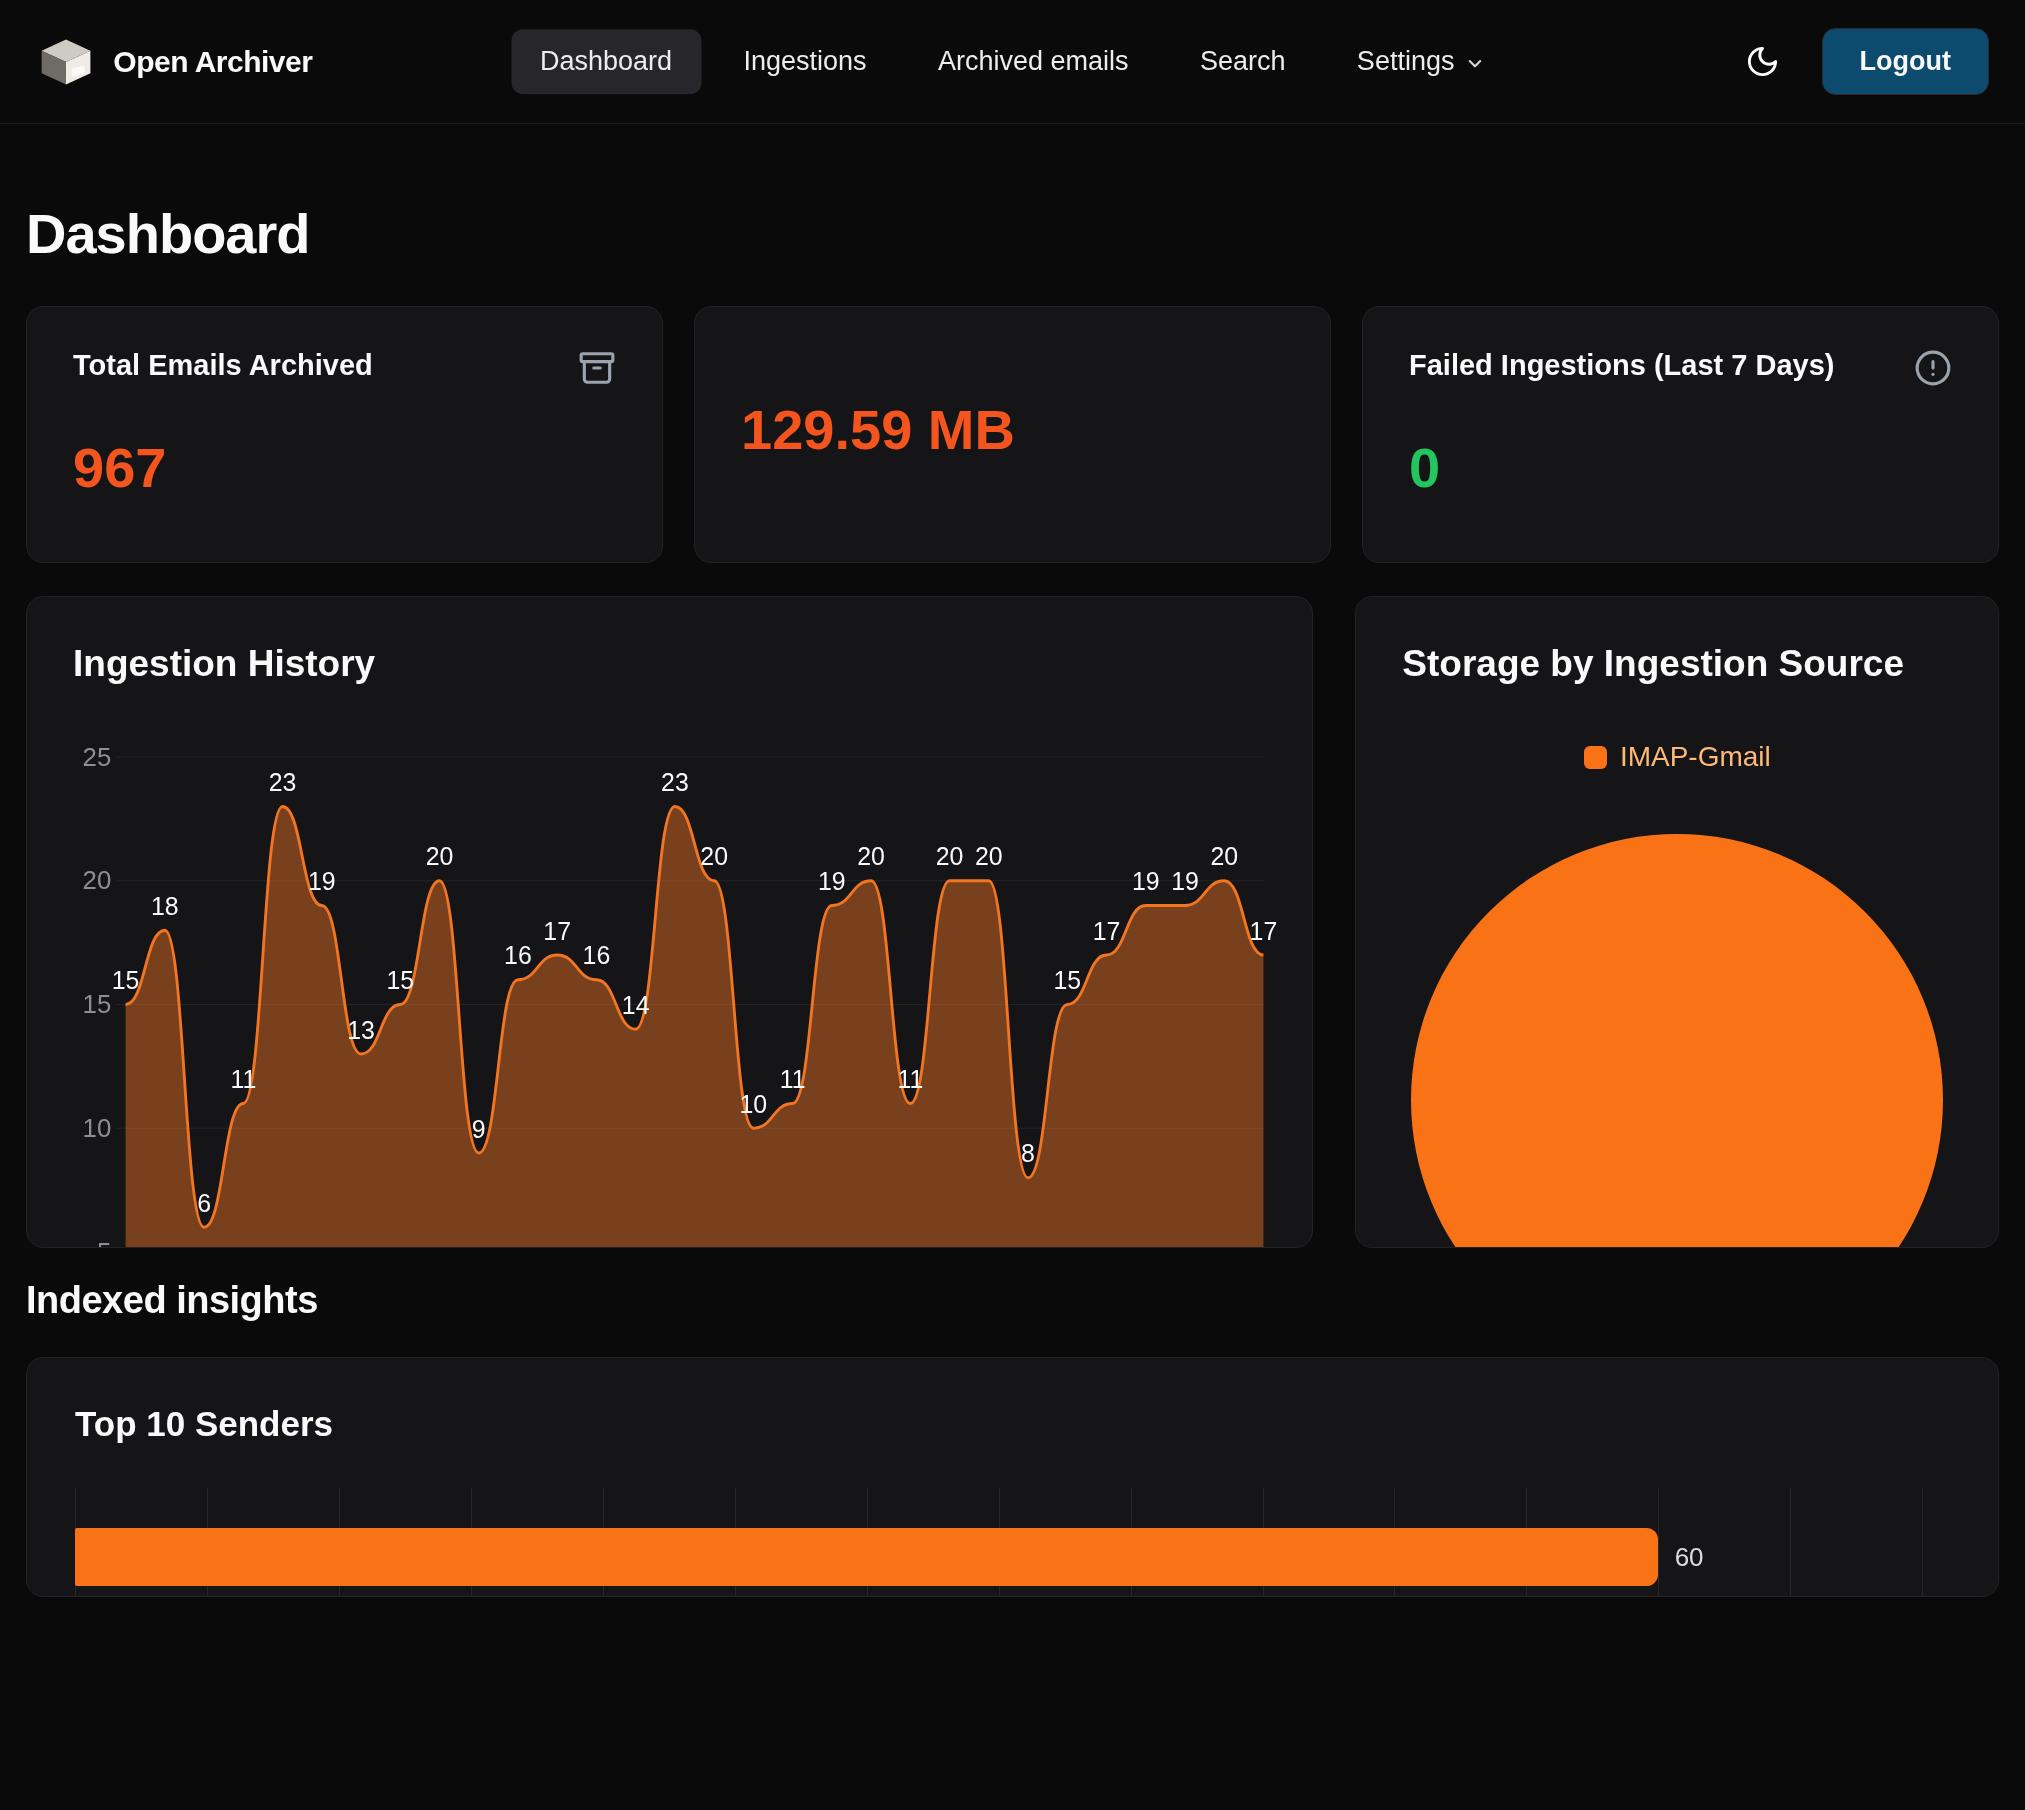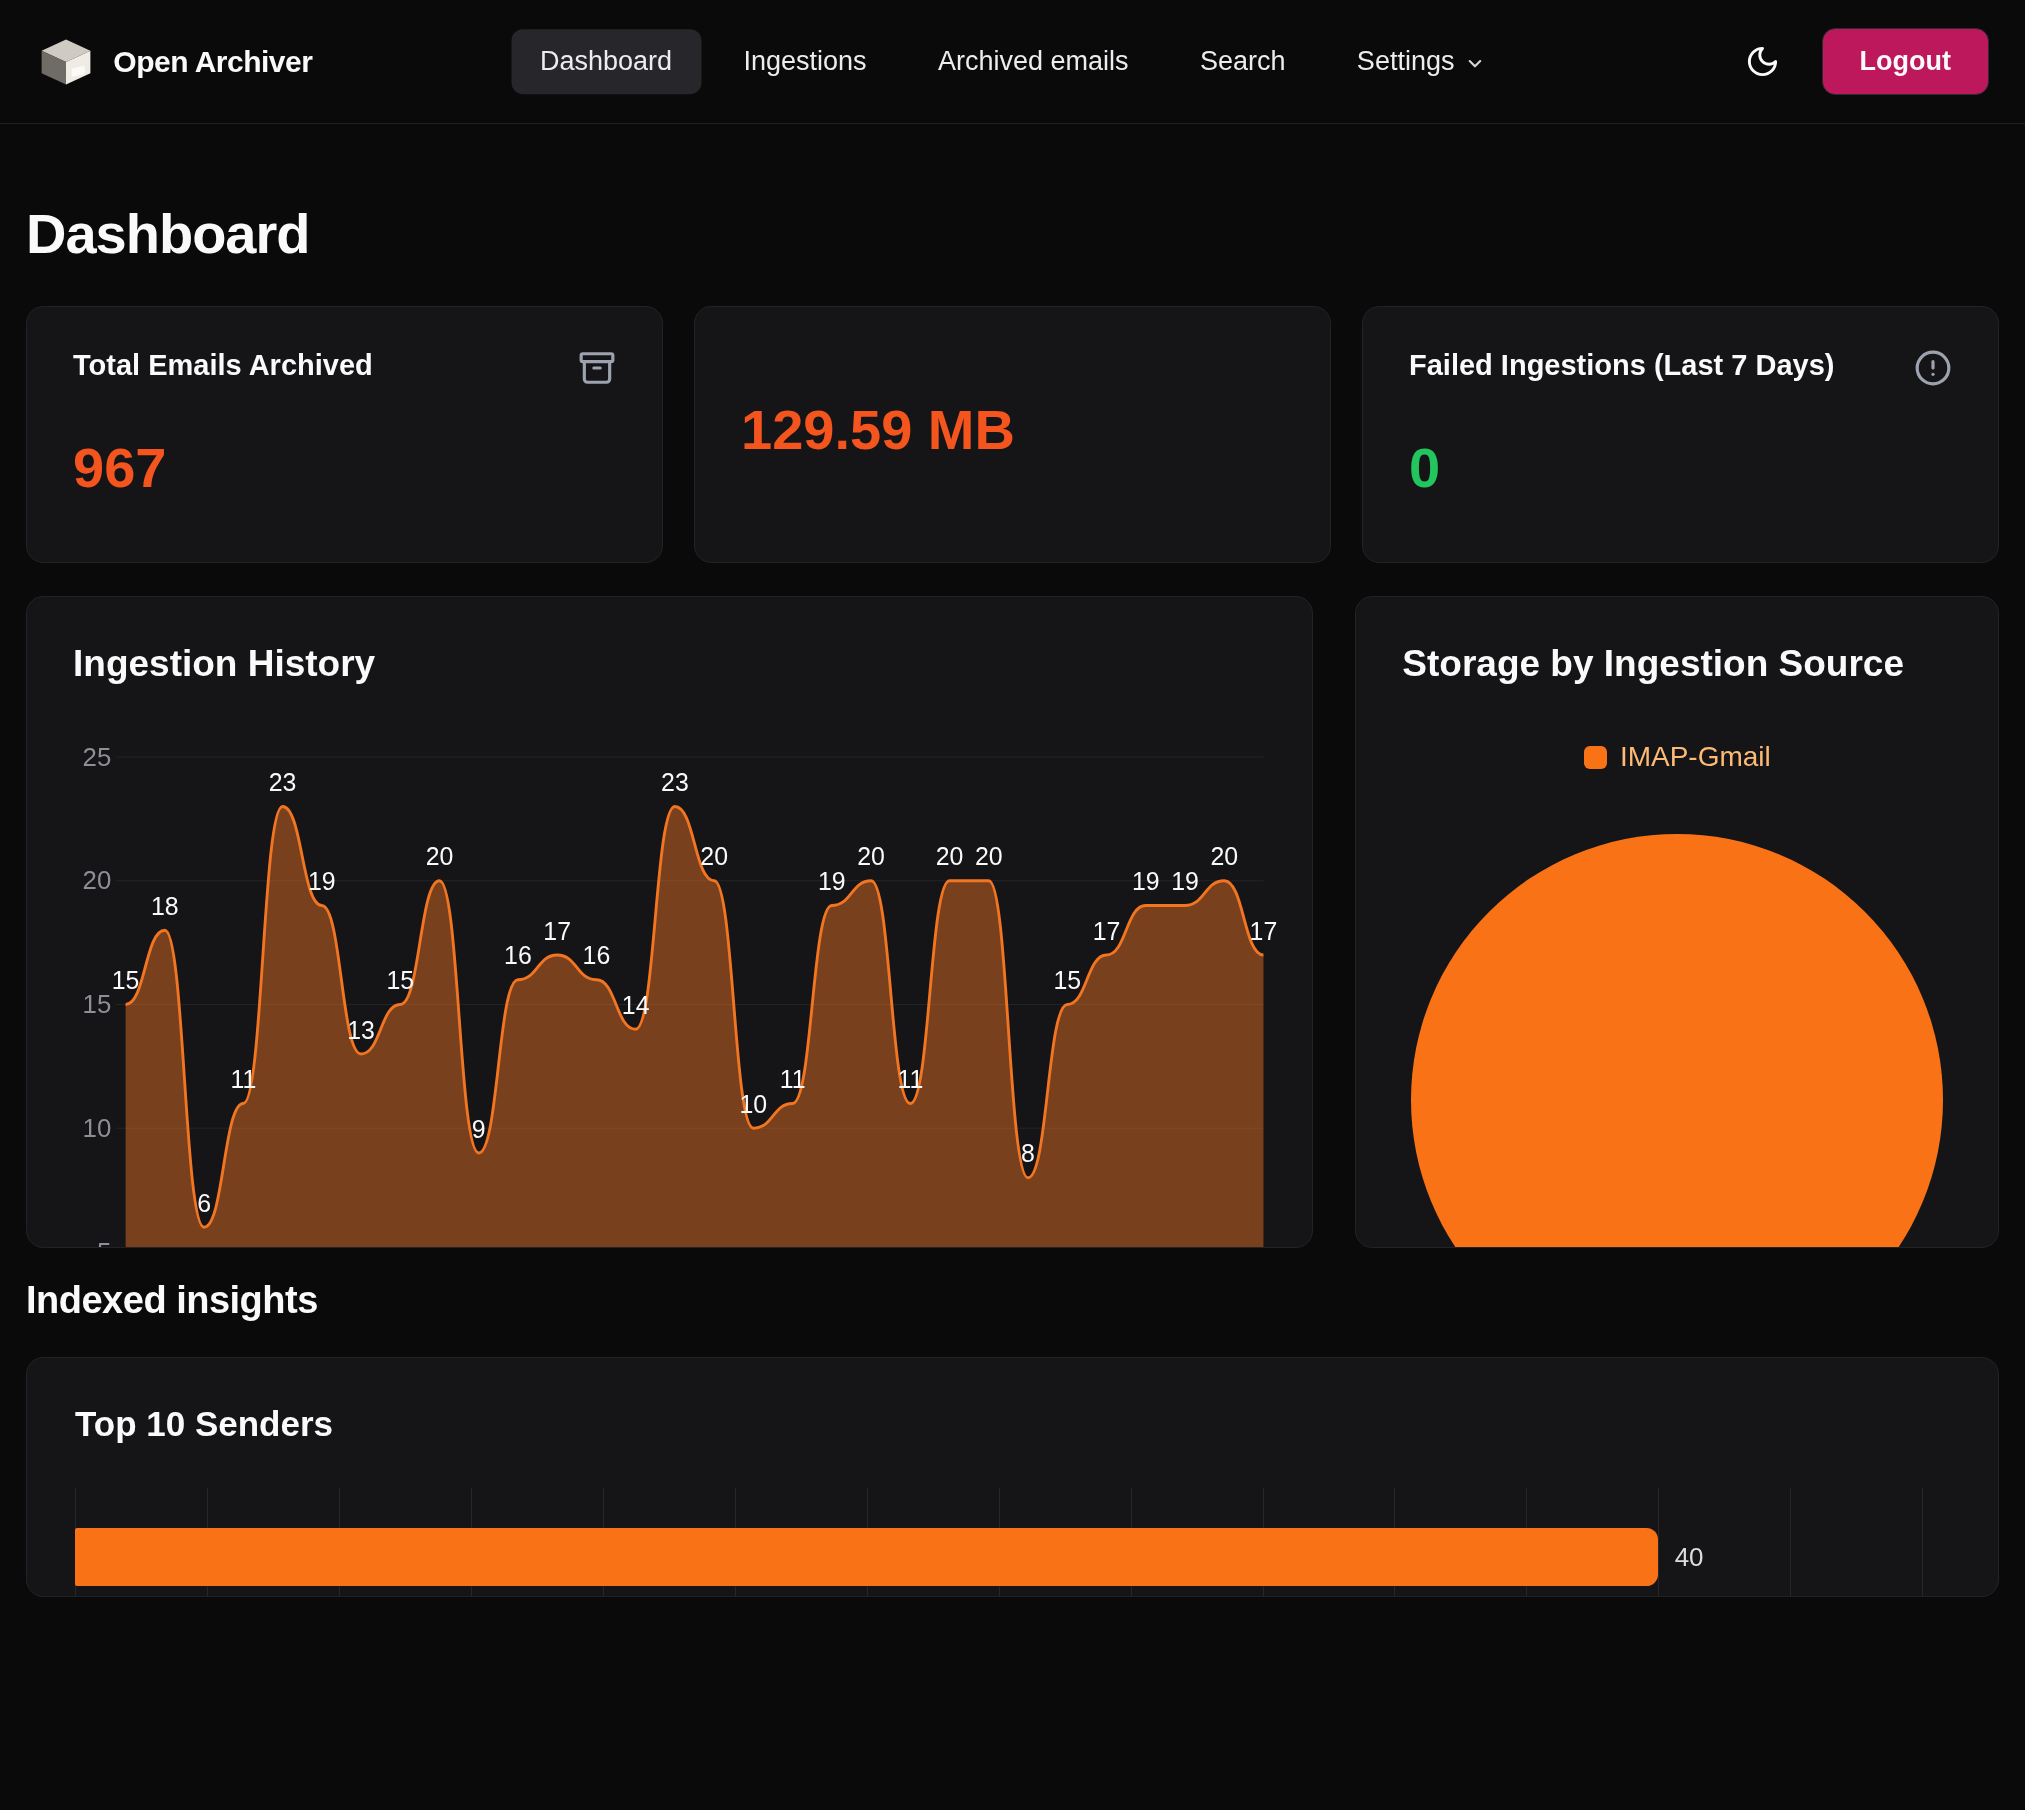--- a/index.html
+++ b/index.html
@@ -25,21 +25,21 @@
     display:flex; align-items:center; gap:9.6px;
     font-size:27px; color:#ededf0; text-decoration:none;
     padding:17.3px 29px; border-radius:11.5px; white-space:nowrap; cursor:pointer;
   }
   .nav-item.active { background:#27272b; }
   .chev { width:21px; height:21px; margin-top:3.8px; color:#d4d4d8; }
   .nav-right { display:flex; align-items:center; gap:42px; }
   .icon-btn { background:none; border:none; cursor:pointer; display:flex; align-items:center; }
   .moon { width:35px; height:35px; color:#fafafa; }
   .logout-btn {
-    background:#be185d; color:#fafafa; font-size:27px; font-weight:600;
+    background:#0c4a6e; color:#fafafa; font-size:27px; font-weight:600;
     font-family:inherit; border:1.9px solid #2b2b30; border-radius:13.4px;
     padding:17.3px 37px; cursor:pointer;
   }
   
   .main { padding:0 26px; }
   .page-title { margin:77px 0 40px; font-size:56px; font-weight:800; letter-spacing:-1px; }
   .card {
     background:#151518; border:1px solid #232327; border-radius:17.3px;
   }
   
@@ -250,17 +250,17 @@
         <div class="hbar-grid" style="left: 41.6667%;"></div>
         <div class="hbar-grid" style="left: 48.6111%;"></div>
         <div class="hbar-grid" style="left: 55.5556%;"></div>
         <div class="hbar-grid" style="left: 62.5%;"></div>
         <div class="hbar-grid" style="left: 69.4444%;"></div>
         <div class="hbar-grid" style="left: 76.3889%;"></div>
         <div class="hbar-grid" style="left: 83.3333%;"></div>
         <div class="hbar-grid" style="left: 90.2778%;"></div>
         <div class="hbar-grid" style="left: 97.2222%;"></div>
         <div class="hbar" style="left: 0px; width: 83.3333%; background: rgb(249, 115, 22);"></div>
-        <div class="hbar-value" style="left: 83.3333%; color: rgb(220, 220, 224);">40</div>
+        <div class="hbar-value" style="left: 83.3333%; color: rgb(220, 220, 224);">60</div>
       </div>
   </section>
 </main>
 
 
 </body></html>

